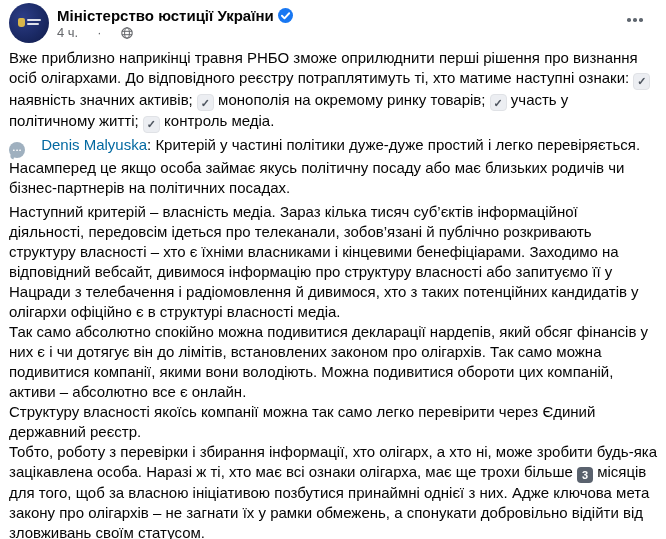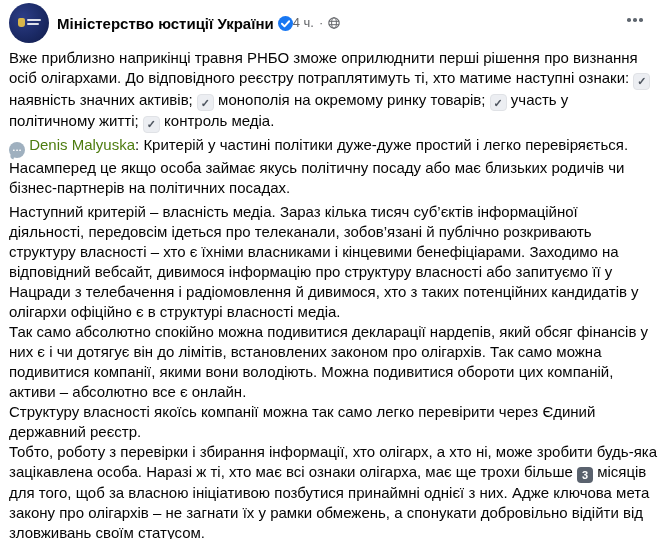--- a/index.html
+++ b/index.html
@@ -15,37 +15,37 @@
     background:radial-gradient(circle at 35% 35%, #2c3d86 0%, #1b2a66 55%, #101b49 100%);
     overflow:hidden;
   }
   .avatar .emblem{
     position:absolute;left:9px;top:15px;width:7px;height:9px;
     background:#d9b64a;border-radius:2px 2px 3px 3px;
   }
   .avatar .tline{position:absolute;left:18px;height:2px;background:rgba(255,255,255,.85);border-radius:1px;}
   .avatar .t1{top:16px;width:14px;}
   .avatar .t2{top:20px;width:12px;}
-  .hmain{display:flex;flex-direction:row;justify-content:space-between;}
+  .hmain{display:flex;flex-direction:column;justify-content:space-between;}
   .hname-row{display:flex;align-items:center;gap:4px;}
   .hname{font-size:15px;font-weight:700;color:#050505;line-height:19px;}
   .badge{width:15px;height:15px;display:inline-block;}
-  .meta{font-size:13px;color:#65676B;display:flex;align-items:center;gap:5px;line-height:16px;}
+  .meta{font-size:13px;color:#65676B;display:flex;align-items:center;gap:19px;line-height:16px;}
   .globe{width:12px;height:12px;display:inline-block;}
   .more-btn{
     position:absolute;top:4px;right:8px;width:28px;height:28px;border:none;background:transparent;
     display:flex;align-items:center;justify-content:center;gap:2.5px;cursor:pointer;padding:0;
   }
   .more-btn i{width:3.5px;height:3.5px;border-radius:50%;background:#606770;display:block;}
   
   .post-text{font-size:15px;line-height:20px;color:#050505;margin-top:4px;}
   .post-text p{margin:0;}
   .post-text p:nth-child(1){margin-bottom:2px;}
   .post-text p:nth-child(2){margin-bottom:4px;}
-  a.mention{color:#4d7c0f;text-decoration:none;}
+  a.mention{color:#0369a1;text-decoration:none;margin-left:12px;}
   .emo{
     display:inline-flex;align-items:center;justify-content:center;
     width:16px;height:16px;vertical-align:-2px;border-radius:4px;
     font-size:11px;font-weight:700;line-height:16px;
   }
   .emo.check{background:#eceef2;border:1px solid #e0e2e6;color:#4e555f;width:15px;height:15px;}
   .emo.chat{
     width:16px;height:16px;border-radius:50%;background:#9fb0bf;position:relative;
   }
   .emo.chat .dots{color:#fff;font-size:6px;letter-spacing:1px;line-height:1;transform:translateX(0.5px);}

